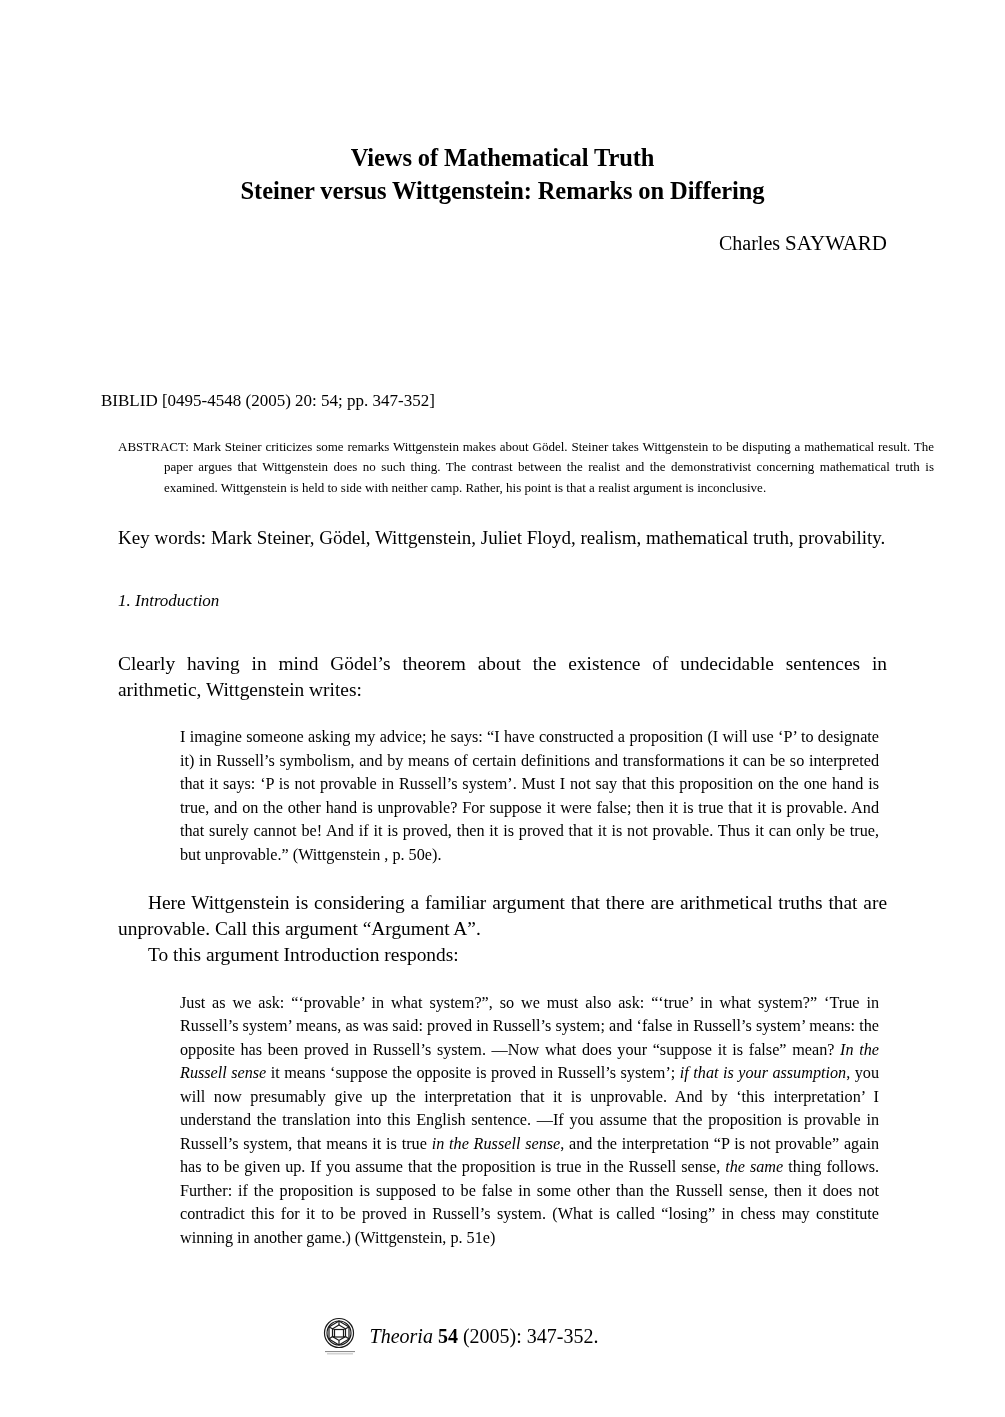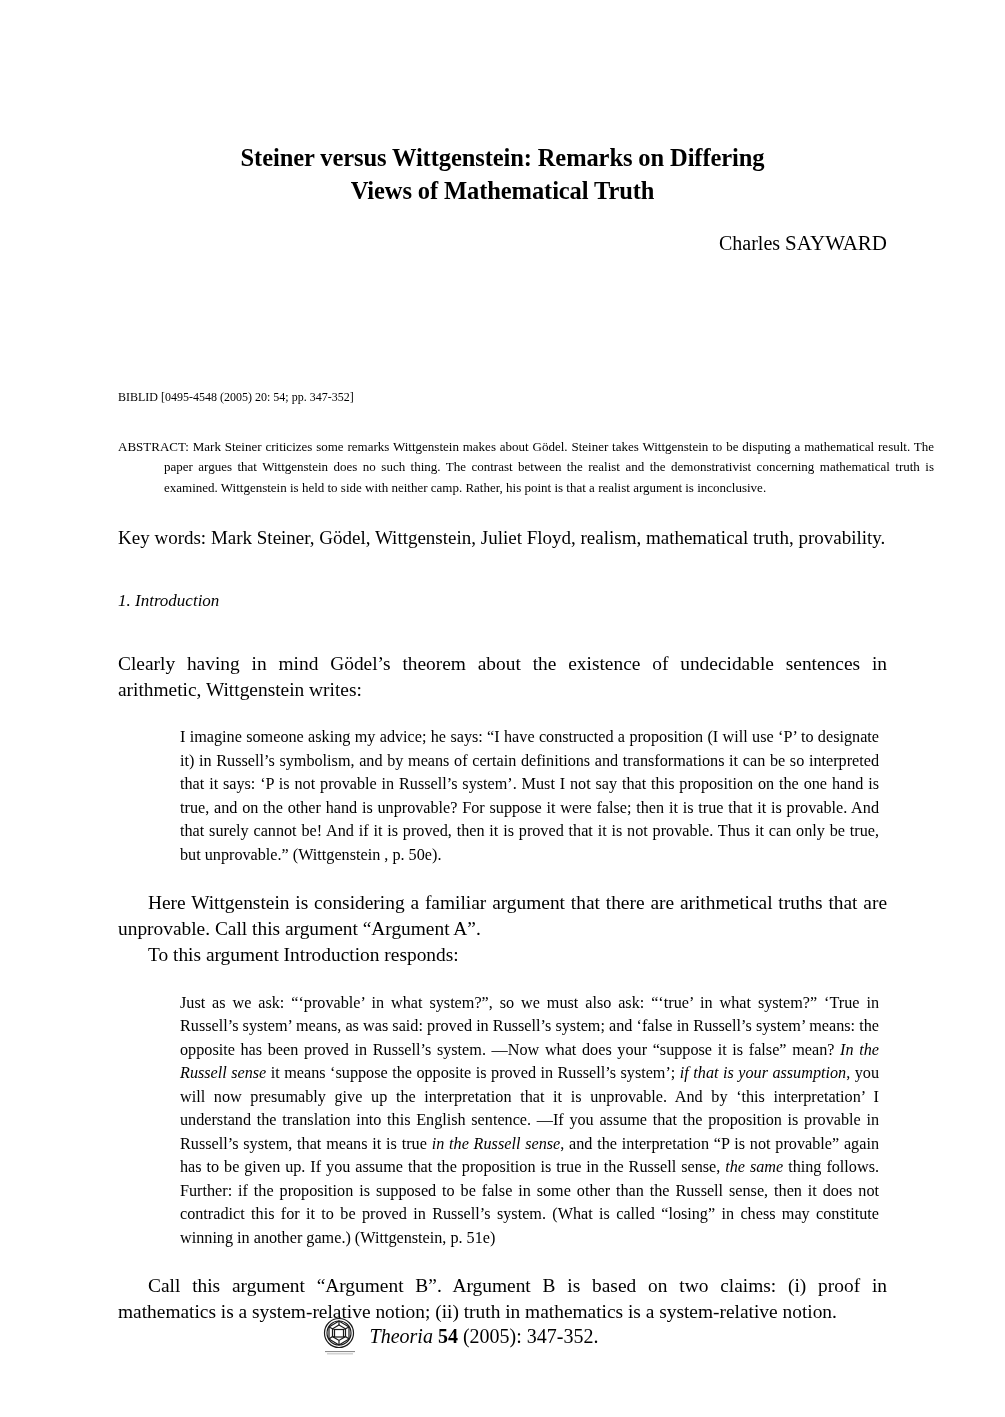--- a/index.html
+++ b/index.html
@@ -58,24 +58,24 @@
   .meta {
     position: absolute;
     left: 118px;
     top: 308px;
     width: 770px;
     font-size: 13.2px;
     line-height: 1.94;
   }
   .biblid {
     position: absolute;
-    left: 118px;
+    left: 101px;
     top: 388px;
     width: 770px;
-    font-size: 12px;
+    font-size: 17px;
     line-height: 1.5;
   }
 
   
   .abstract {
     position: absolute;
     left: 118px;
     top: 437px;
     width: 770px;
     font-size: 13px;
@@ -174,22 +174,22 @@
   .footer-cite .jname { font-style: italic; }
   .footer-cite .vol { font-weight: bold; }
 </style>
 </head>
 <body>
 
 <div class="page">
 
   <div class="title-block">
     <h1 class="paper-title">
+      <span class="tline">Views of Mathematical Truth</span>
       <span class="tline">Steiner versus Wittgenstein: Remarks on Differing</span>
-      <span class="tline">Views of Mathematical Truth</span>
     </h1>
   </div>
 
   <div class="author">
     <span>Charles </span><span class="surname">SAYWARD</span>
   </div>
 
 
   <div class="biblid">BIBLID [0495-4548 (2005) 20: 54; pp. 347-352]</div>
 
@@ -215,21 +215,20 @@
     <p class="body indent tight">To this argument Introduction responds:</p>
 
     <div class="gap-md"></div>
 
     <blockquote class="quote">
       <p><span>Just as we ask: “‘provable’ in what system?”, so we must also ask: “‘true’ in what system?” ‘True in Russell’s system’ means, as was said: proved in Russell’s system; and ‘false in Russell’s system’ means: the opposite has been proved in Russell’s system. —Now what does your “suppose it is false” mean? </span><span class="it">In the Russell sense</span><span> it means ‘suppose the opposite is proved in Russell’s system’; </span><span class="it">if that is your assumption</span><span>, you will now presumably give up the interpretation that it is unprovable. And by ‘this interpretation’ I understand the translation into this English sentence. —If you assume that the proposition is provable in Russell’s system, that means it is true </span><span class="it">in the Russell sense</span><span>, and the interpretation “P is not provable” again has to be given up. If you assume that the proposition is true in the Russell sense, </span><span class="it">the same</span><span> thing follows. Further: if the proposition is supposed to be false in some other than the Russell sense, then it does not contradict this for it to be proved in Russell’s system. (What is called “losing” in chess may constitute winning in another game.) (Wittgenstein, p. 51e)</span></p>
     </blockquote>
 
     <div class="gap-md"></div>
 
-    <p class="body indent">Call this argument “Argument B”. Argument B is based on two claims: (i) proof in mathematics is a system-relative notion; (ii) truth in mathematics is a system-relative notion.</p>
   </div>
 
   <div class="footer">
     <div class="footer-logo">
       <svg width="40" height="44" viewBox="0 0 40 44" aria-hidden="true">
         <g fill="none" stroke="#1a1a1a" stroke-width="1.2">
           <circle cx="19" cy="17" r="14.5"></circle>
           <circle cx="19" cy="17" r="12"></circle>
           <polygon points="19,5 29,11 29,23 19,29 9,23 9,11"></polygon>
           <polygon points="19,9 25.5,12.8 25.5,20.6 19,24.4 12.5,20.6 12.5,12.8"></polygon>

